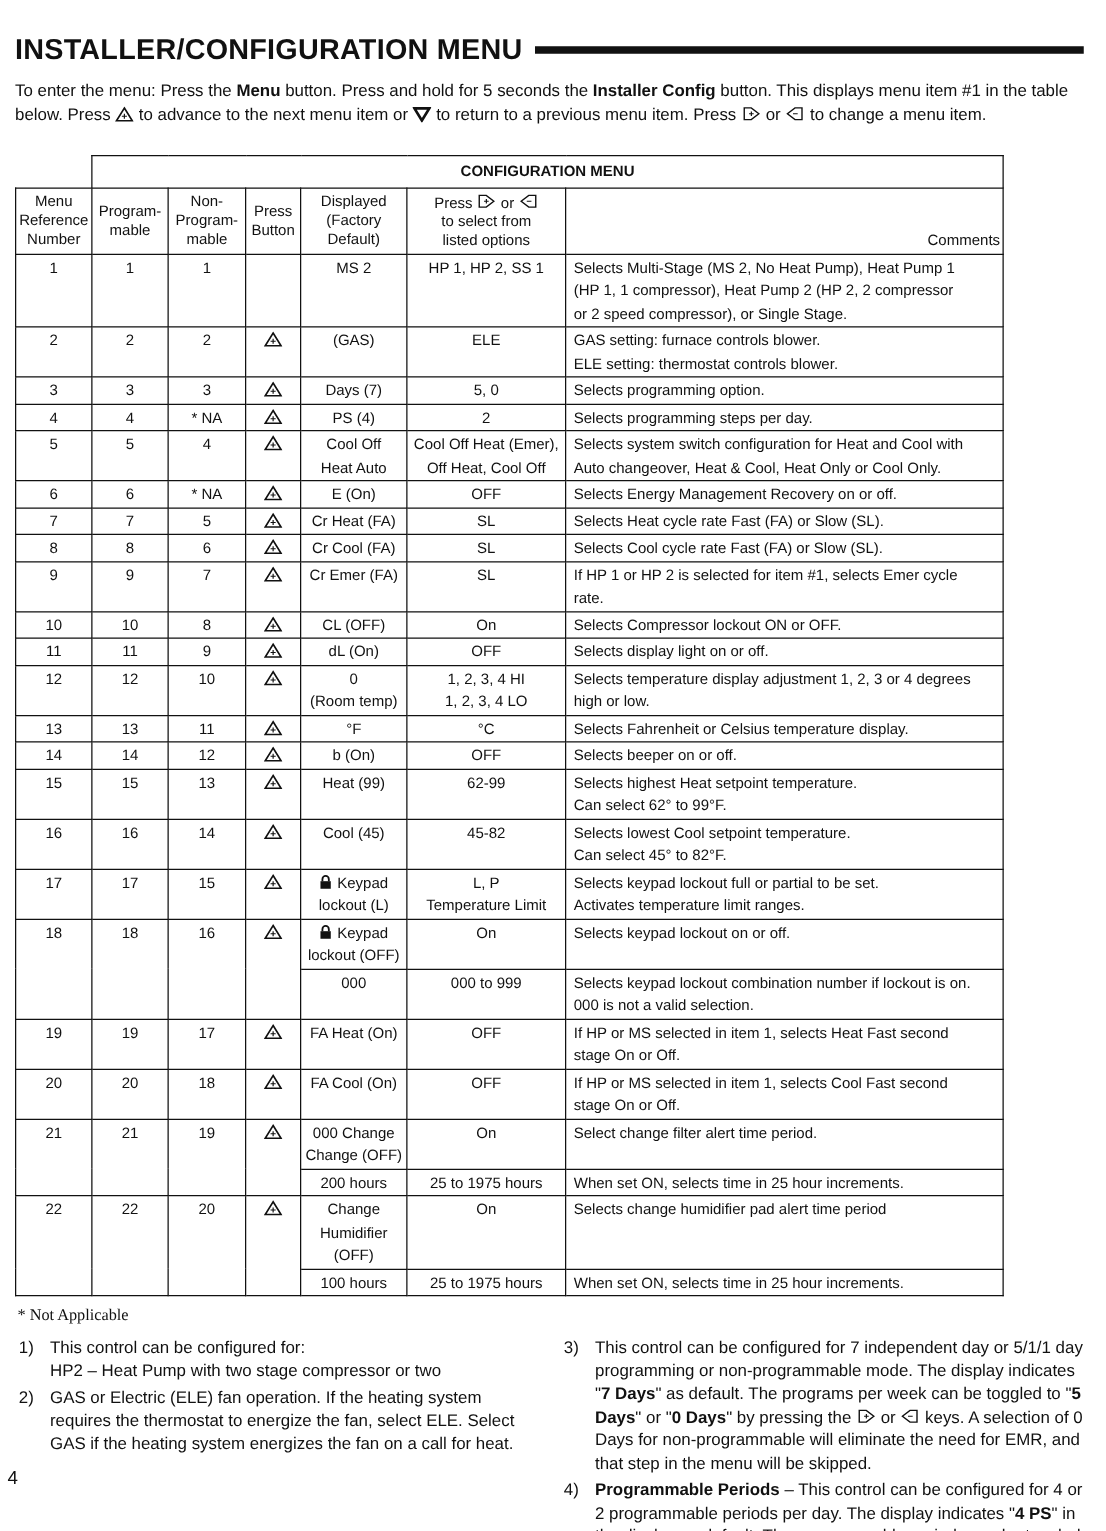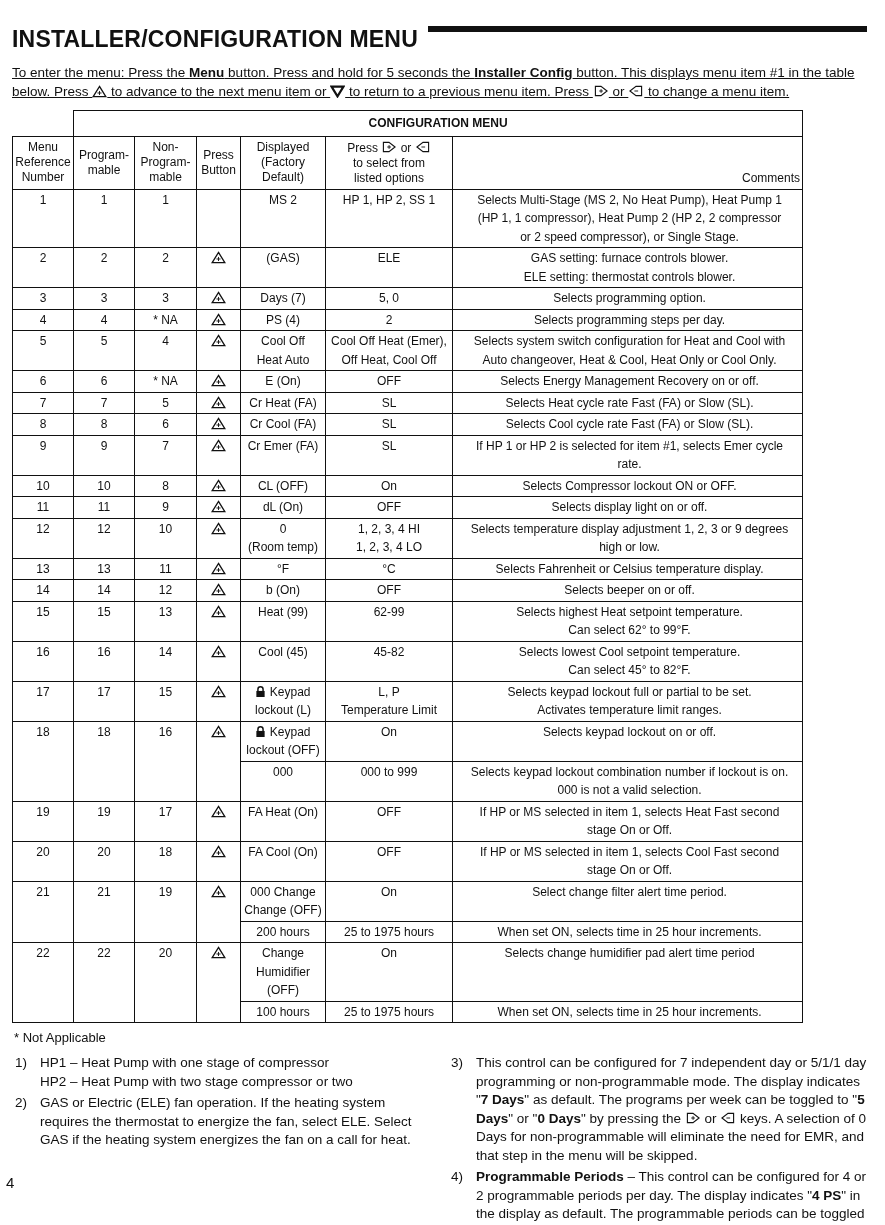--- a/index.html
+++ b/index.html
@@ -4,45 +4,45 @@
 <style>
   html,body{margin:0;padding:0;}
   body{
     width:885px;height:1225px;position:relative;background:#ffffff;color:#111;
     font-family:"Liberation Sans", sans-serif;
     -webkit-font-smoothing:antialiased;
   }
   .page{padding:26px 14px 0 12px;}
 
   
-  .title-row{display:flex;align-items:flex-start;margin:0 0 10px 0;}
+  .title-row{display:flex;align-items:center;margin:0 0 10px 0;}
   h1{font-size:23px;margin:0;font-weight:bold;letter-spacing:0.2px;
      font-stretch:condensed;white-space:nowrap;}
   .title-rule{flex:1;height:6px;background:#111;margin-left:10px;margin-right:4px;}
 
   
-  .intro{font-size:13.5px;line-height:19px;margin:0 0 9px 0;width:862px;text-decoration:underline;}
+  .intro{font-size:13.5px;line-height:19px;margin:0 0 23px 0;width:862px;}
 
   
   table{border-collapse:collapse;table-layout:fixed;width:790px;font-size:12px;}
   td,th{border:1px solid #111;}
   td.corner{border:none;}
   td.banner{font-weight:bold;text-align:center;padding:3px 0;font-size:12px;}
   th{font-weight:normal;text-align:center;vertical-align:middle;
      padding:3px 1px;line-height:15px;font-size:12px;}
   th.h-comments{text-align:right;vertical-align:bottom;padding:3px 2px 3px 6px;}
   td{padding:1px 2px;text-align:center;vertical-align:top;line-height:18.5px;}
-  td.comments{text-align:center;padding-left:6px;padding-right:2px;}
+  td.comments{text-align:left;padding-left:6px;padding-right:2px;}
   .cline{white-space:normal;}
   .icon{display:inline-block;}
   .icon svg{vertical-align:-2px;}
   b{font-weight:bold;}
 
   
-  .fn-note{font-size:13px;margin:7px 0 9px 2px;}
+  .fn-note{font-size:13px;margin:7px 0 9px 2px;font-family:Liberation Serif, serif;}
   .footnotes{display:flex;gap:16px;font-size:13.5px;line-height:18.5px;margin-left:3px;}
   .fn-col{width:420px;}
   .fn-item{display:flex;margin-bottom:3px;}
   .fn-num{width:25px;flex:none;}
   .fn-text{flex:1;}
   .fn-line{white-space:normal;}
 
   .page-number{position:absolute;left:6px;top:1174px;font-size:15px;}
 </style>
 </head>
@@ -349,21 +349,21 @@
               </svg></span></td>
           <td>
             <div class="cline">0</div>
             <div class="cline">(Room temp)</div>
           </td>
           <td>
             <div class="cline">1, 2, 3, 4 HI</div>
             <div class="cline">1, 2, 3, 4 LO</div>
           </td>
           <td class="comments">
-            <div class="cline">Selects temperature display adjustment 1, 2, 3 or 9 degrees</div>
+            <div class="cline">Selects temperature display adjustment 1, 2, 3 or 4 degrees</div>
             <div class="cline">high or low.</div>
           </td>
         </tr>
         <tr>
           <td>13</td>
           <td>13</td>
           <td>11</td>
           <td><span class="icon"><svg width="15" height="13" viewBox="0 0 16 14">
                 <polygon points="8,1.5 14.8,12.5 1.2,12.5" fill="none" stroke="#111" stroke-width="1.4"></polygon>
                 <line x1="8" y1="6.4" x2="8" y2="10.8" stroke="#111" stroke-width="1"></line>
@@ -604,21 +604,21 @@
       </tbody>
     </table>
 
   <div class="fn-note">* Not Applicable</div>
 
   <div class="footnotes" id="footnotes">
       <div class="fn-col">
         <div class="fn-item">
           <span class="fn-num">1)</span>
           <div class="fn-text">
-            <div class="fn-line"><span>HP1 – Heat Pump with one stage of compressor</span></div>
+            <div class="fn-line"><span>This control can be configured for:</span></div>
             <div class="fn-line"><span>HP2 – Heat Pump with two stage compressor or two</span></div>
           </div>
         </div>
         <div class="fn-item">
           <span class="fn-num">2)</span>
           <div class="fn-text">
             <div class="fn-line"><span>GAS or Electric (ELE) fan operation. If the heating system requires the thermostat to energize the fan, select ELE. Select GAS if the heating system energizes the fan on a call for heat. </span></div>
           </div>
         </div>
       </div>

